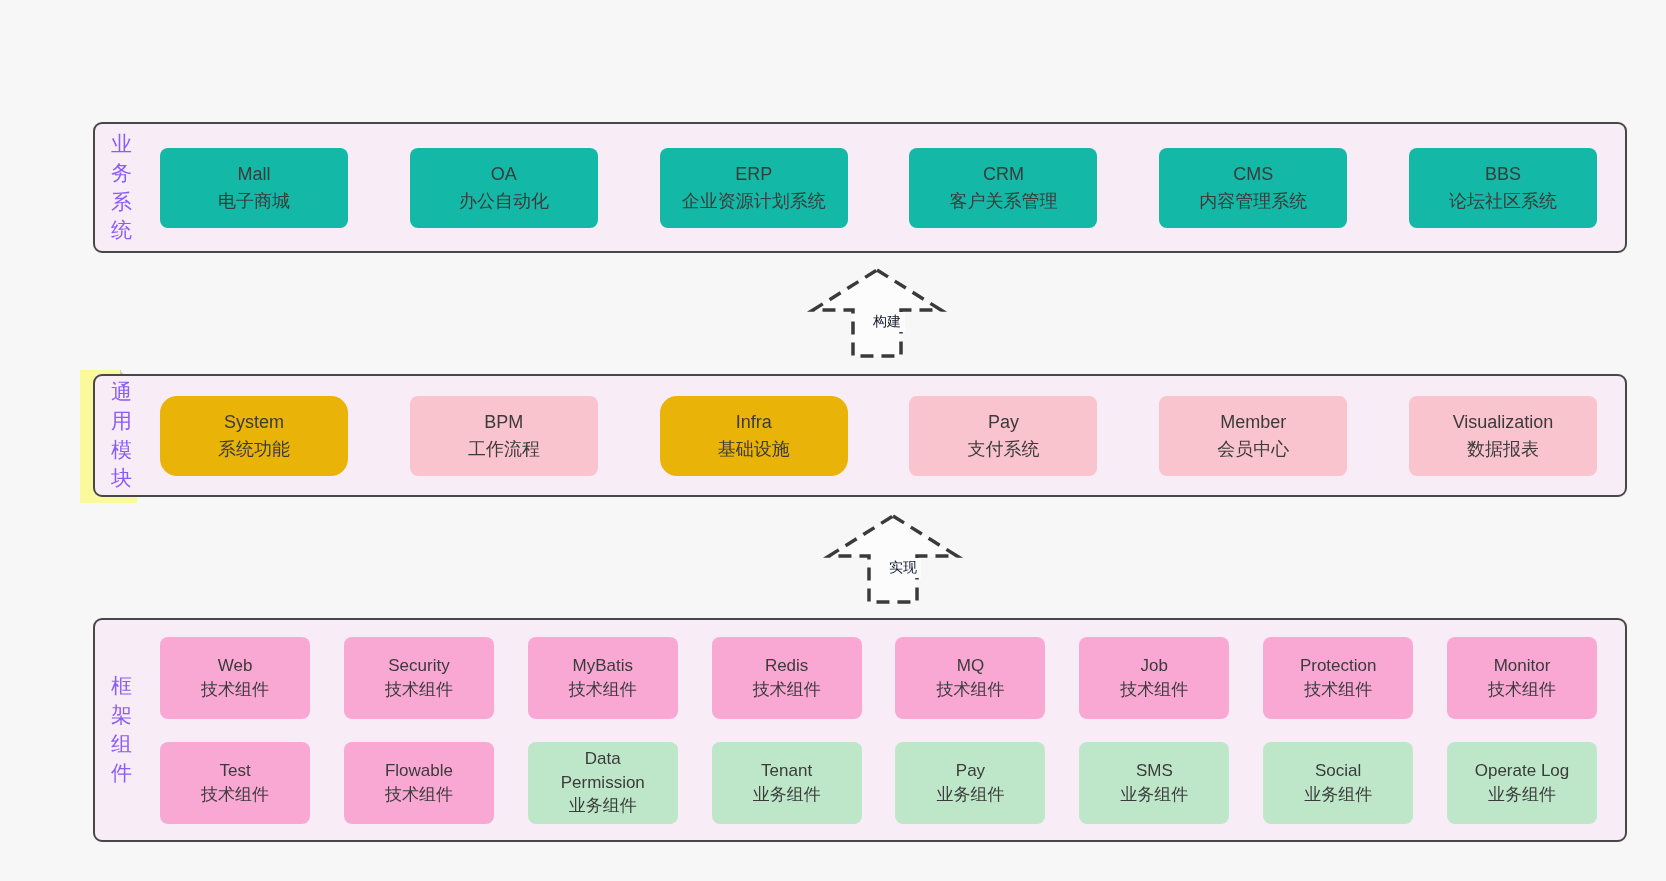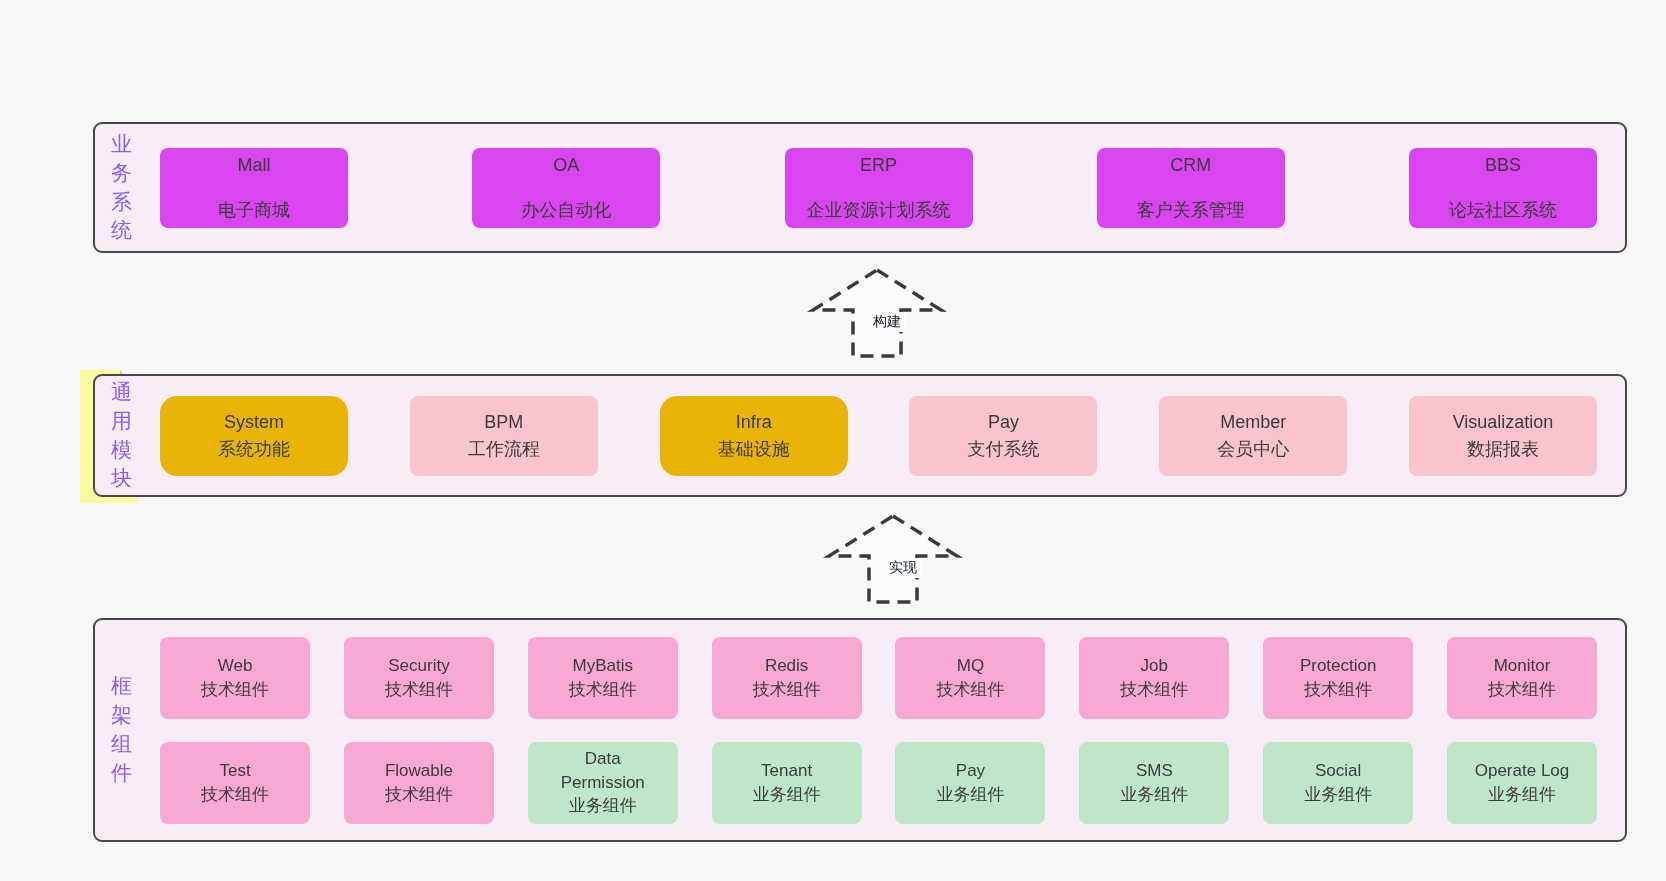--- a/index.html
+++ b/index.html
@@ -19,21 +19,21 @@
   .box-row{flex:1;display:flex;justify-content:space-between;align-items:center;margin-left:26px;}
   .rows{flex:1;margin-left:26px;display:flex;flex-direction:column;gap:23px;}
   .rows .box-row{margin-left:0;}
 
   .box{border-radius:8px;display:flex;flex-direction:column;justify-content:center;
        align-items:center;text-align:center;color:#3b3b3b;font-size:18px;line-height:1.45;
        box-sizing:border-box;padding:4px 6px;}
   .w6{width:188px;height:80px;}
   .w8{width:150px;height:82px;font-size:17px;line-height:1.4;}
   .w8 .t{max-width:118px;}
-  .blue{background:#d946ef;justify-content:space-between;}
+  .blue{background:#14b8a6;}
   .red{background:#eab308;border-radius:17px;}
   .pink{background:#f9c4cd;}
   .green{background:#f9a8d4;}
   .lgreen{background:#bee7c9;}
   .t,.s{display:block;}
 
   
   .sticky-tab{position:absolute;left:38px;width:57px;background:#fafa9c;z-index:1;
               display:flex;align-items:center;justify-content:center;margin-left:42px;}
   .tab-mid{top:370px;height:133px;}
@@ -72,20 +72,24 @@
       </div>
       <div class="box w6 blue">
         <span class="t">ERP</span>
         <span class="s">企业资源计划系统</span>
       </div>
       <div class="box w6 blue">
         <span class="t">CRM</span>
         <span class="s">客户关系管理</span>
       </div>
       <div class="box w6 blue">
+        <span class="t">CMS</span>
+        <span class="s">内容管理系统</span>
+      </div>
+      <div class="box w6 blue">
         <span class="t">BBS</span>
         <span class="s">论坛社区系统</span>
       </div>
     </div>
   </section>
 
   <div class="arrow arrow-1">
     <svg viewBox="0 0 150 94">
       <path d="M75 4 L139 44 L99 44 L99 90 L51 90 L51 44 L11 44 Z" fill="#fcfcfc" stroke="#3a3a3a" stroke-width="3.5" stroke-dasharray="13 8"></path>
     </svg>

